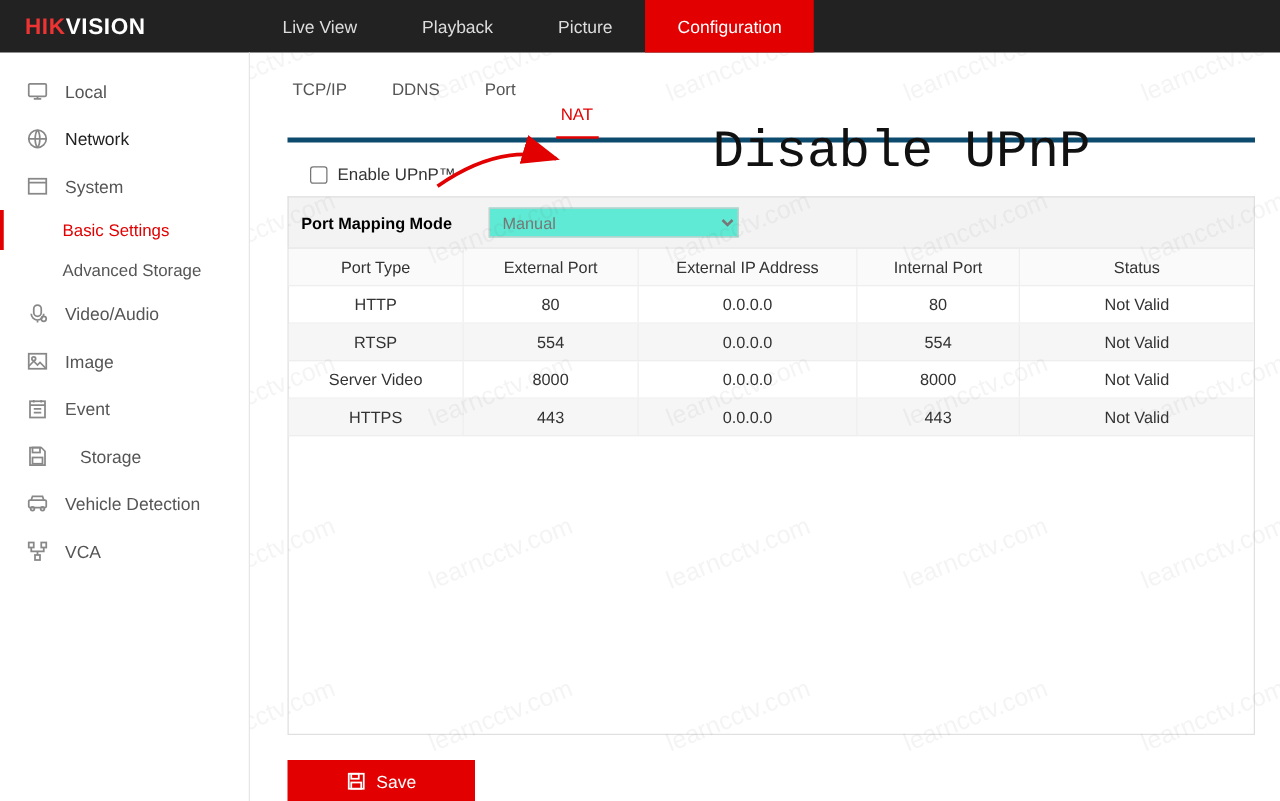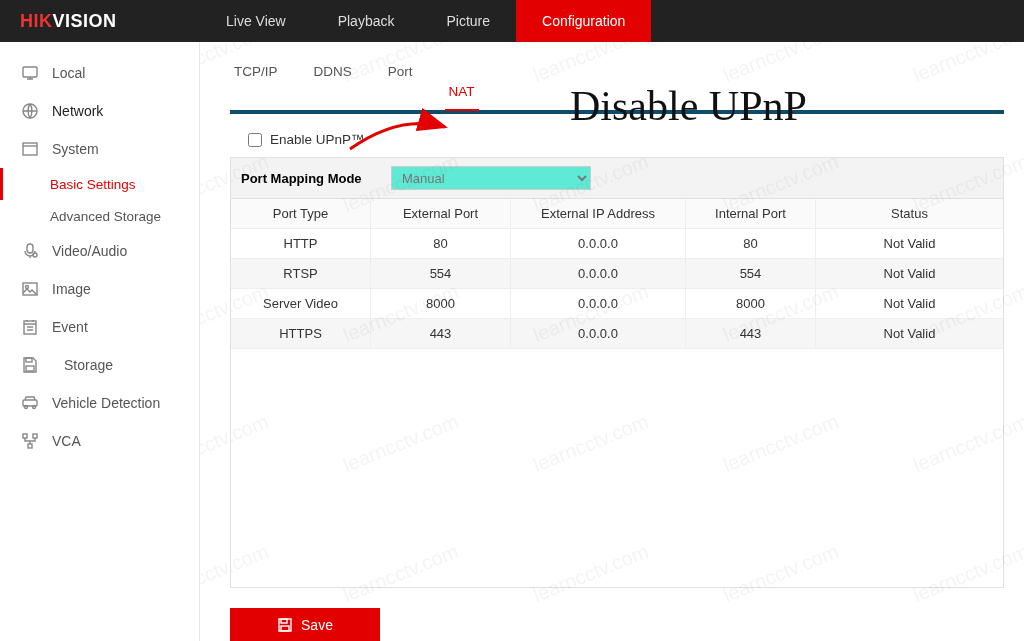--- a/index.html
+++ b/index.html
@@ -27,21 +27,21 @@
 
 
 .subtabs { display: flex; gap: 28px; border-bottom: 4px solid #0c4a6e; margin-top: 14px; margin-right: 20px; }
 .subtab { padding: 8px 4px 10px; font-size: 13.5px; color: #555; cursor: pointer; }
 .subtab.active { color: #e20000; border-bottom: 2px solid #e20000; margin-bottom: -1px; margin-top: 20px; }
 
 .row-check { display: flex; align-items: center; margin: 18px 0 10px 18px; }
 .row-check input { width: 14px; height: 14px; margin-right: 8px; }
 .row-check label { font-size: 13.5px; color: #333; }
 
-.annot { position: absolute; top: 40px; left: 370px; font-size: 42px; color: #111; font-family: Liberation Serif, serif; white-space: nowrap; }
+.annot { position: absolute; top: 56px; left: 370px; font-size: 42px; color: #111; font-family: Liberation Mono, monospace; white-space: nowrap; }
 .arrow { position: absolute; top: 62px; left: 145px; pointer-events: none; }
 
 .mode-row { display: flex; align-items: center; background: #f3f3f3; border: 1px solid #e0e0e0; border-bottom: none; padding: 8px 10px; margin-right: 20px; font-size: 13px; }
 .mode-row .lbl { font-weight: bold; width: 150px; }
 .mode-row select { width: 200px; height: 24px; border: 1px solid #ccc; background: #5eead4; color: #777; font-size: 13px; padding: 0 6px; }
 
 .tbl { border: 1px solid #e0e0e0; margin-right: 20px; height: 390px; font-size: 13px; color: #333; }
 .tbl-row { display: flex; border-bottom: 1px solid #eee; height: 30px; align-items: center; }
 .tbl-row.head { background: #fafafa; font-weight: normal; color: #333; }
 .tbl-row.alt { background: #f6f6f6; }

